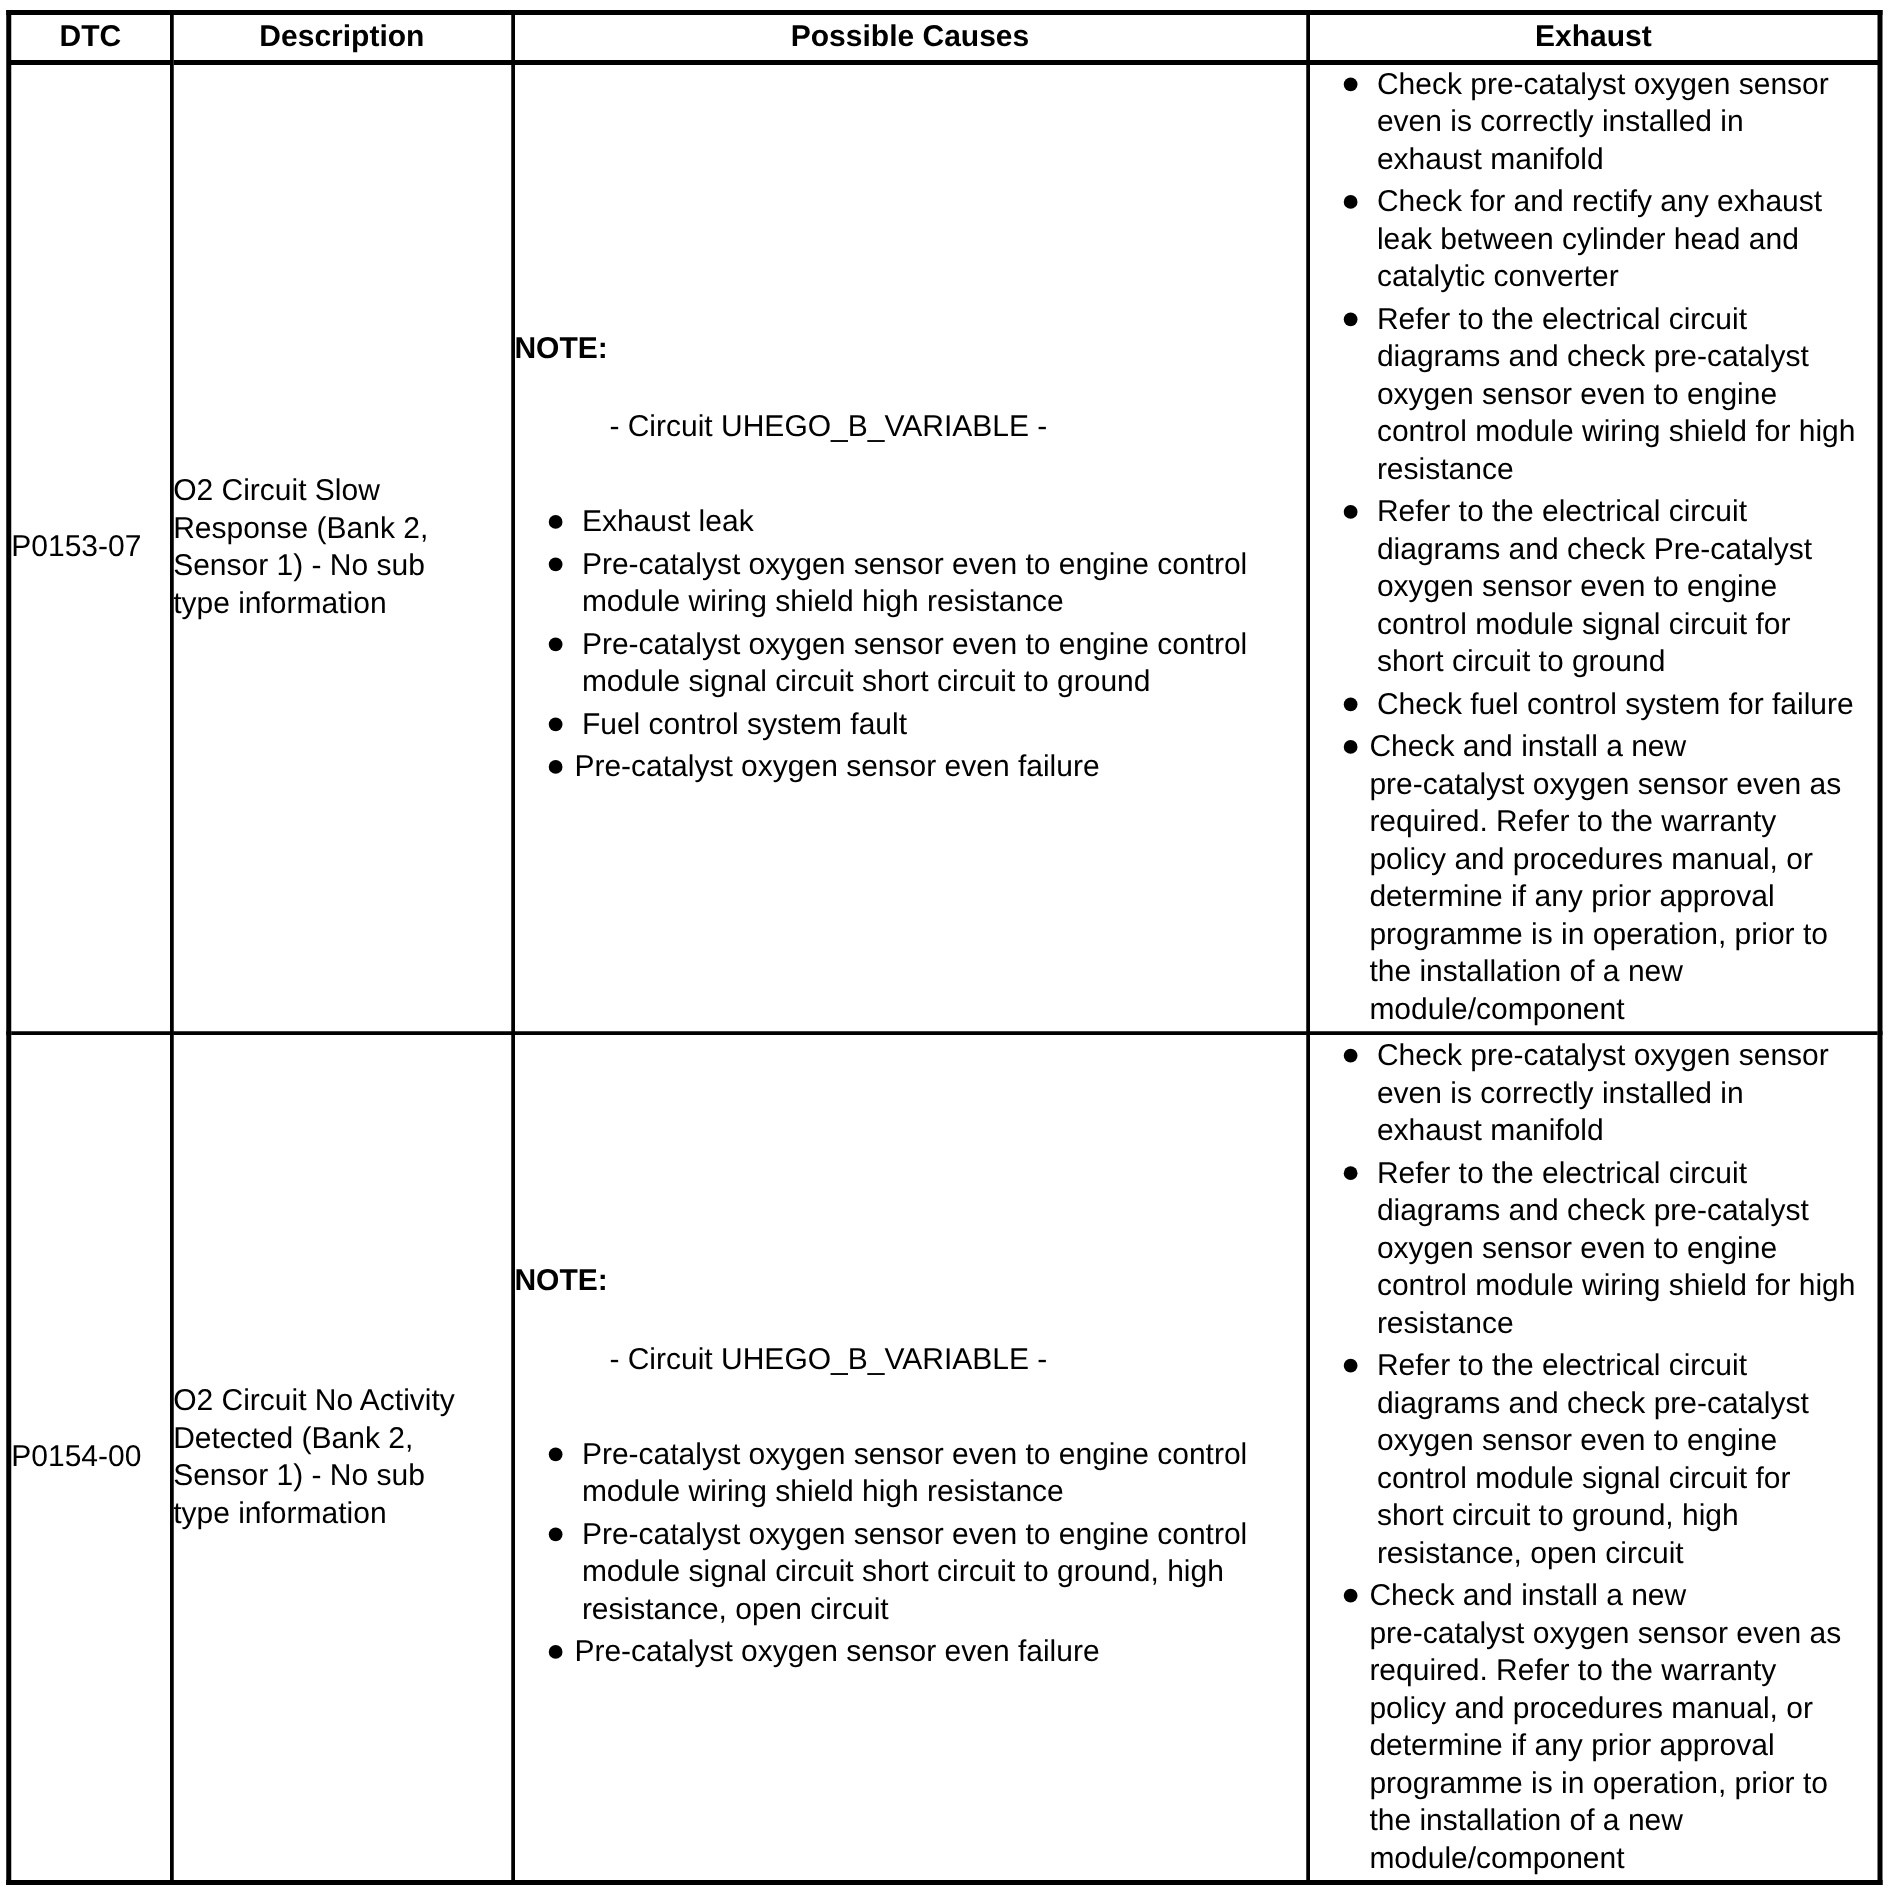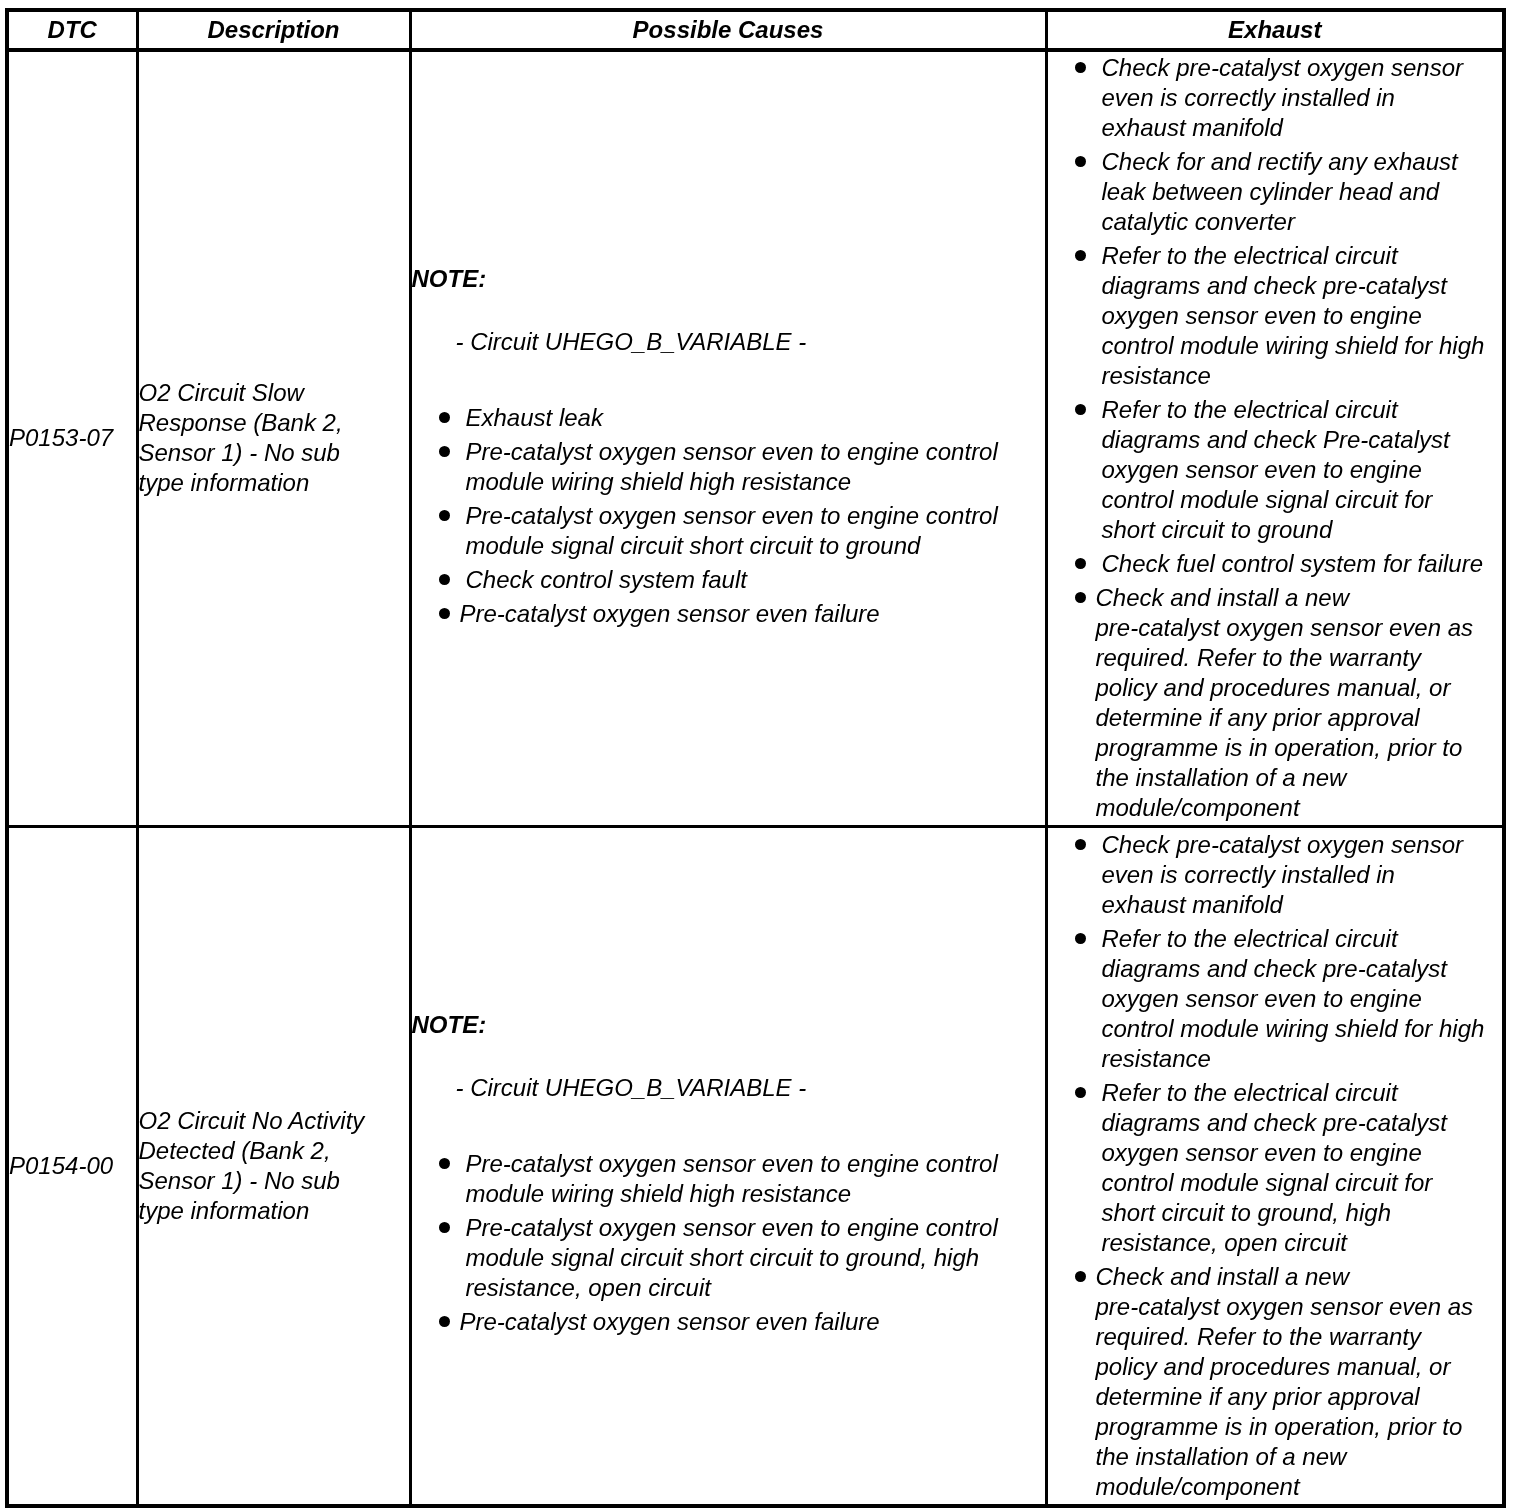--- a/index.html
+++ b/index.html
@@ -8,21 +8,20 @@
     background: #ffffff;
     color: #000000;
     font-family: "Liberation Sans", sans-serif;
   }
   .page {
     width: 1520px;
     height: 1512px;
     background: #ffffff;
     position: relative;
     overflow: hidden;
-    font-style: italic;
   }
   table.dtc-table {
     border-collapse: collapse;
     table-layout: fixed;
     width: 1497px;
     margin: 8px 0 0 5px;
     border: 4px solid #000000;
     font-size: 24px;
     line-height: 30px;
   }
@@ -51,21 +50,21 @@
   td.cell-pc   { padding: 2px 4px 2px 3px; }
   td.cell-act  { padding: 2px 2px 2px 2px; }
 
   .pre { white-space: pre-line; }
 
   .note-label {
     font-weight: bold;
     margin: 16px 0 33px 0;
   }
   .note-circuit {
-    padding-left: 44px;
+    padding-left: 76px;
     margin: 0 16px 46px 0;
   }
   ul.bullets {
     list-style: none;
     margin: 0;
     padding: 0;
   }
   ul.bullets li {
     position: relative;
     padding-left: 54px;
@@ -112,21 +111,21 @@
           </td>
           <td class="cell-pc">
             <div class="note-label">NOTE:</div>
             <div class="note-circuit">- Circuit UHEGO_B_VARIABLE -</div>
             <ul class="bullets">
               <li><span class="dot"></span><span class="bullet-text pre">Exhaust leak</span></li>
               <li><span class="dot"></span><span class="bullet-text pre">Pre-catalyst oxygen sensor even to engine control
 module wiring shield high resistance</span></li>
               <li><span class="dot"></span><span class="bullet-text pre">Pre-catalyst oxygen sensor even to engine control
 module signal circuit short circuit to ground</span></li>
-              <li><span class="dot"></span><span class="bullet-text pre">Check control system fault</span></li>
+              <li><span class="dot"></span><span class="bullet-text pre">Fuel control system fault</span></li>
               <li><span class="dot"></span><span class="bullet-text pre">Pre-catalyst oxygen sensor even failure</span></li>
             </ul>
           </td>
           <td class="cell-act">
             <ul class="bullets">
               <li><span class="dot"></span><span class="bullet-text pre">Check pre-catalyst oxygen sensor
 even is correctly installed in
 exhaust manifold</span></li>
               <li><span class="dot"></span><span class="bullet-text pre">Check for and rectify any exhaust
 leak between cylinder head and

